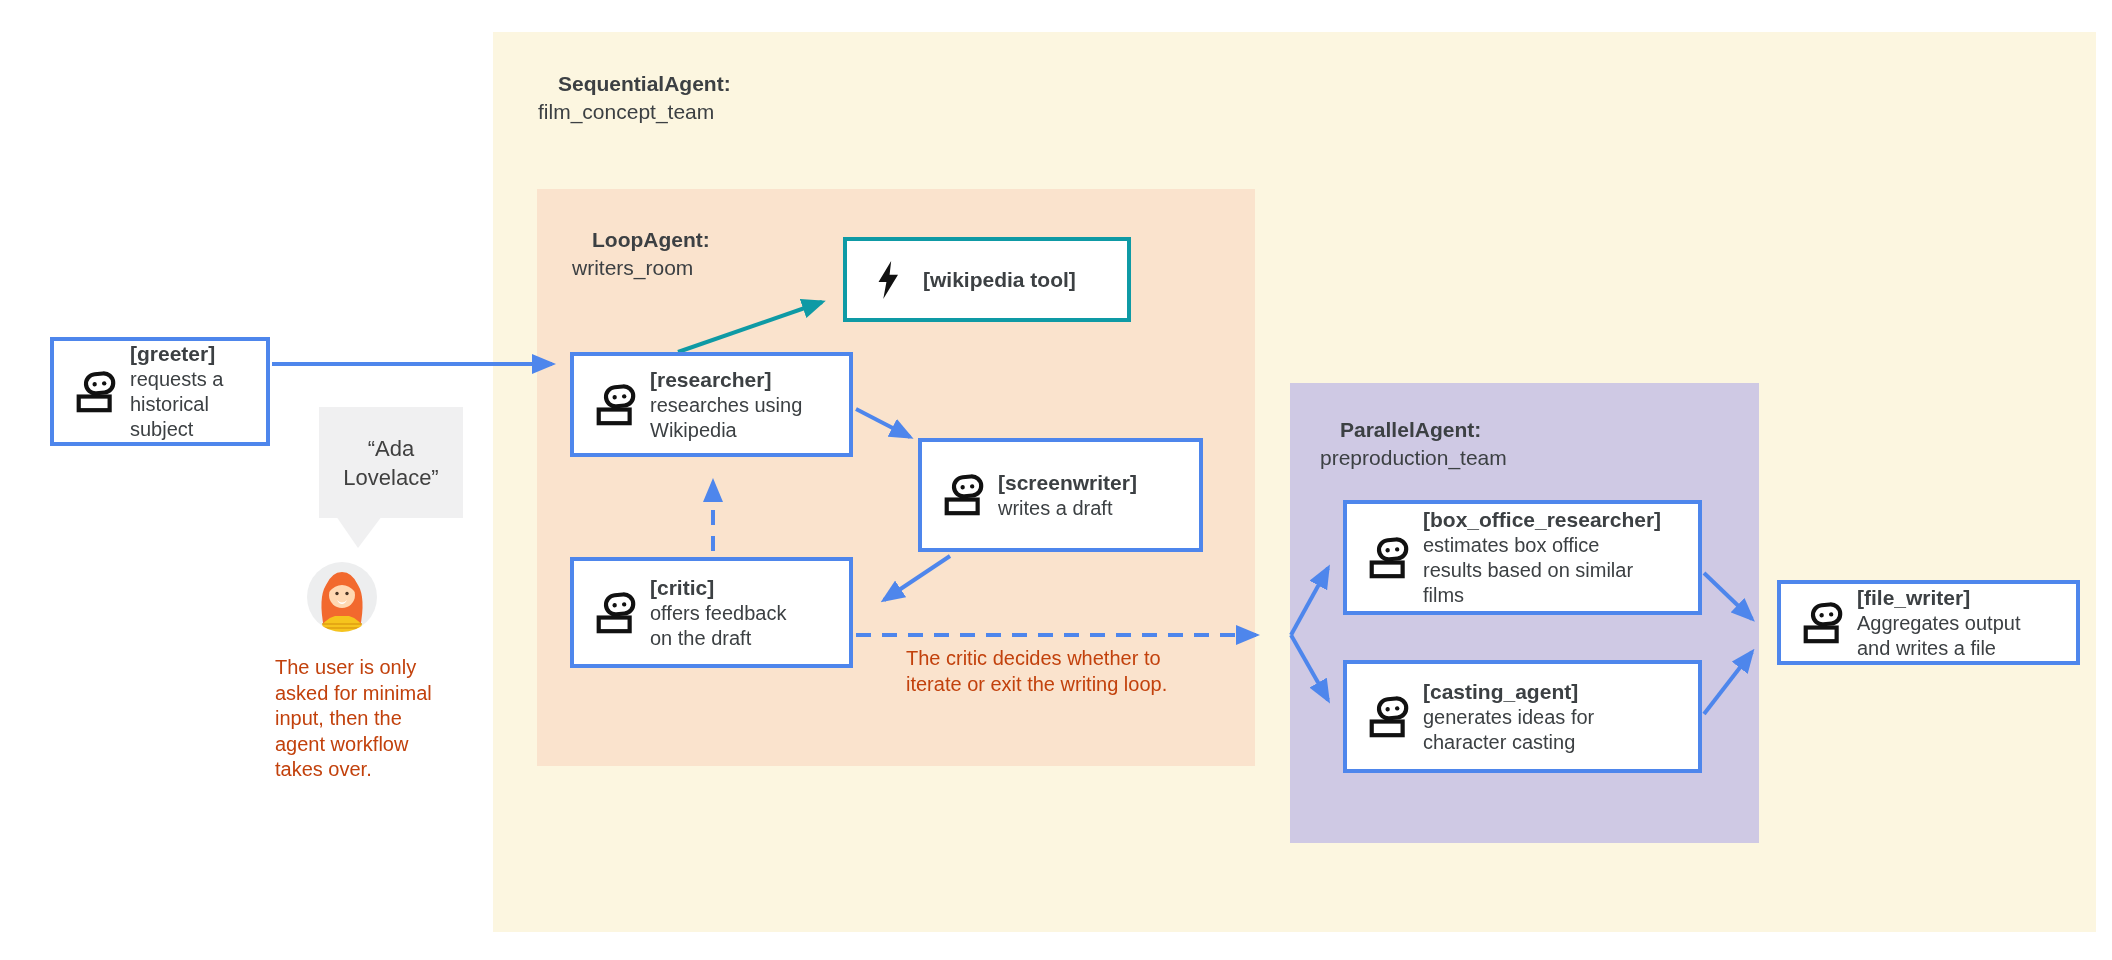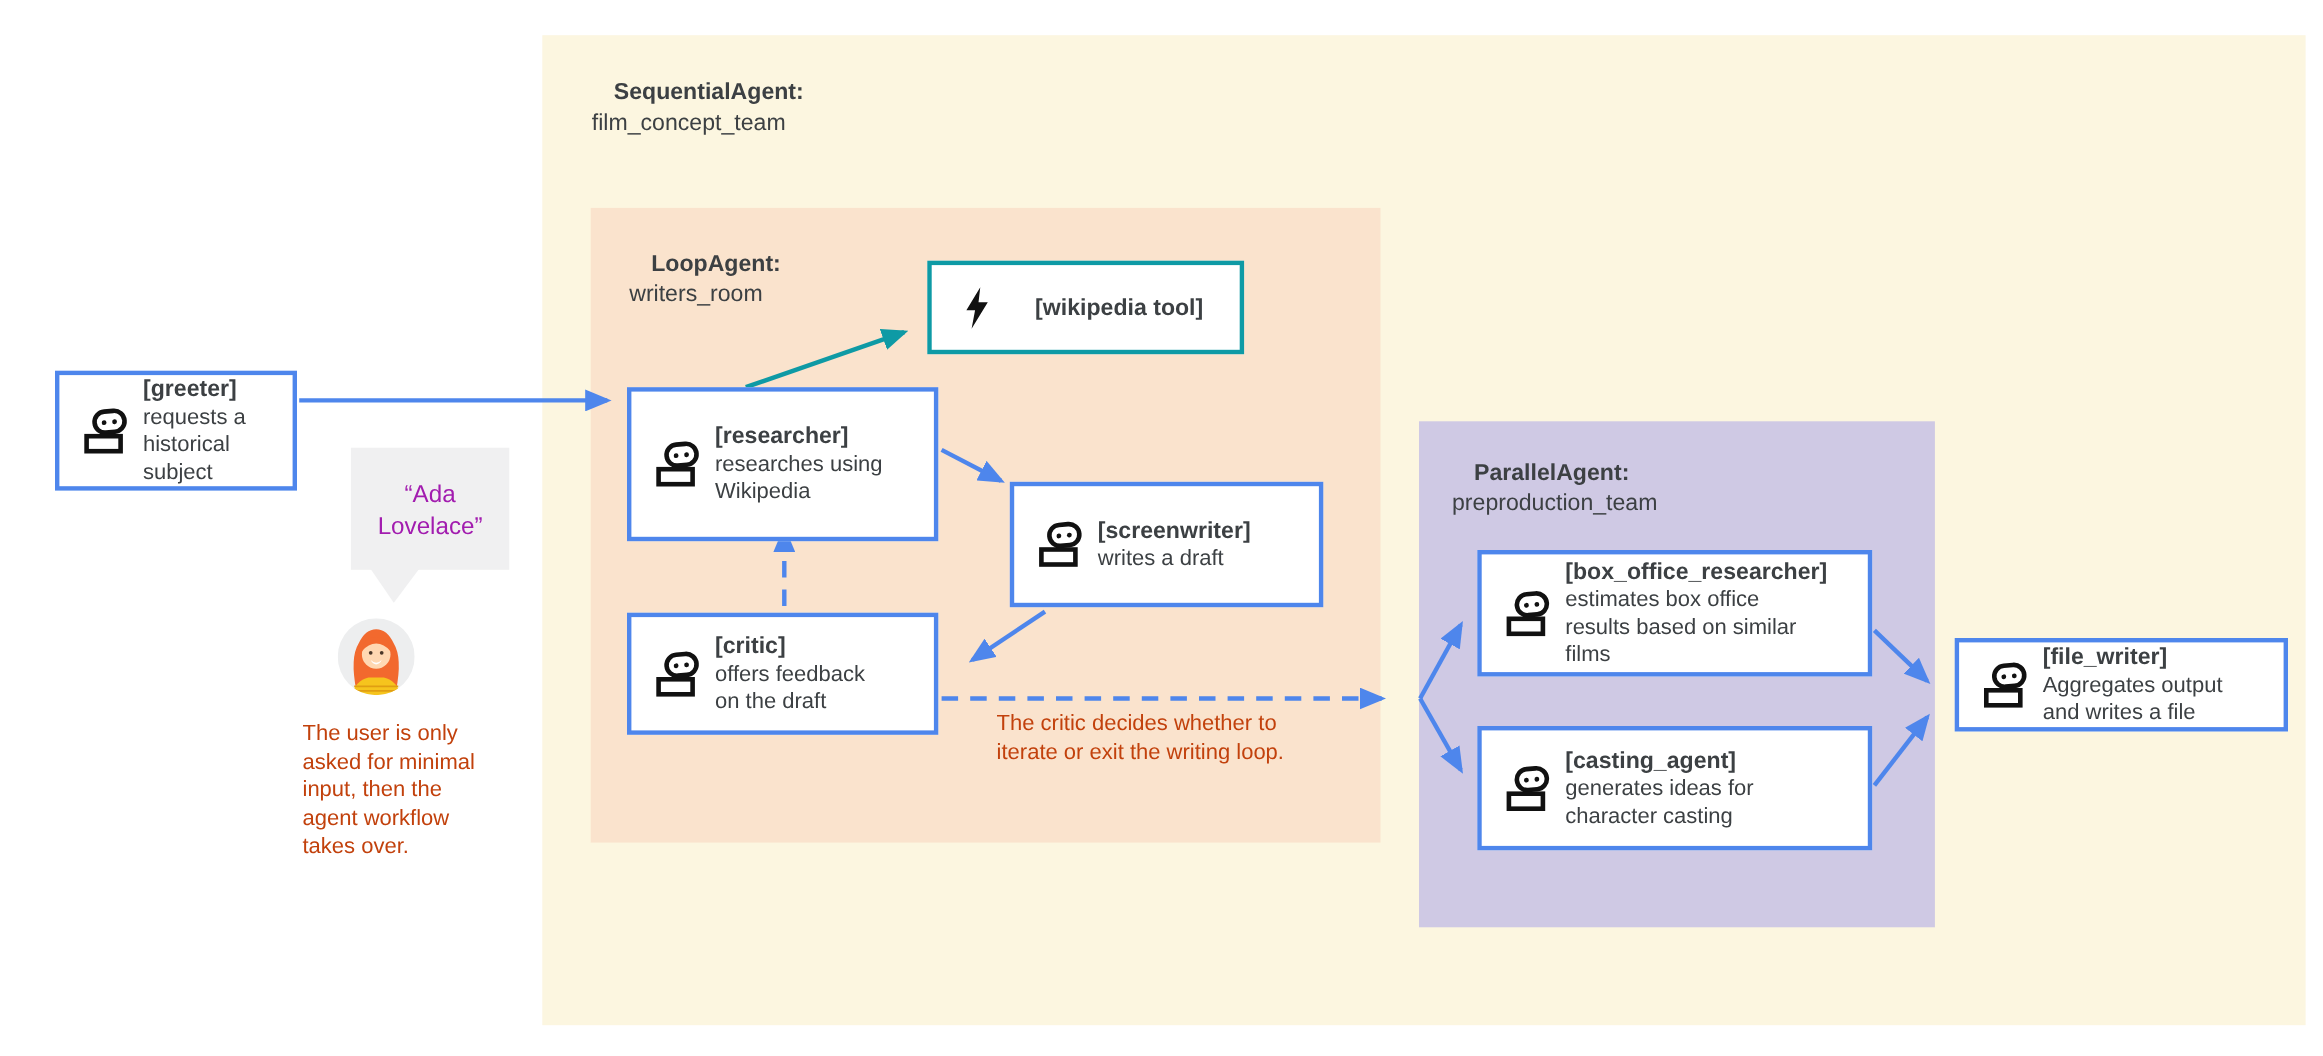--- a/index.html
+++ b/index.html
@@ -25,34 +25,34 @@
 
   .arrows { position: absolute; left: 0; top: 0; z-index: 3; pointer-events: none; }
 
   .node {
     position: absolute; z-index: 4;
     background: #ffffff;
     border: 4px solid #4E86EC;
     display: flex; align-items: center;
     padding: 0 14px 0 22px; gap: 14px;
   }
-  .node.tool { border-color: #0E9AA5; padding-left: 28px; gap: 40px; }
+  .node.tool { border-color: #0E9AA5; padding-left: 28px; gap: 22px; }
   .node-text { }
   .node-title { font-weight: bold; font-size: 21px; line-height: 26px; color: #3C4043; }
   .node-desc  { font-size: 20px; line-height: 25px; color: #3C4043; }
   .node-desc span { display: block; }
   .robot { flex: 0 0 auto; }
   .bolt  { flex: 0 0 auto; }
 
   .bubble {
     position: absolute; z-index: 2;
     left: 319px; top: 407px; width: 144px; height: 111px;
     background: #F0F0F1;
     display: flex; flex-direction: column; align-items: center; justify-content: center;
-    text-align: center; font-size: 22px; line-height: 29px; color: #a21caf;
+    text-align: center; font-size: 22px; line-height: 29px; color: #404040;
   }
   .bubble span { display: block; }
 
   .avatar { position: absolute; z-index: 2; left: 307px; top: 562px; }
 
   .note { position: absolute; z-index: 2; font-size: 20px; line-height: 25.5px; color: #c2410c; }
   .note span { display: block; }
   .note.user-note   { left: 275px; top: 655px; }
   .note.critic-note { left: 906px; top: 646px; }
 </style>
@@ -122,21 +122,21 @@
     <div class="node-text">
       <div class="node-title">[greeter]</div>
       <div class="node-desc">
         <span>requests a</span>
         <span>historical</span>
         <span>subject</span>
       </div>
     </div>
   </div>
 
-  <div class="node" style="left:570px; top:352px; width:283px; height:140px">
+  <div class="node" style="left:570px; top:352px; width:283px; height:105px">
     <svg class="robot" width="40" height="46" viewBox="0 0 44 46">
         <use href="#robot-sym"></use>
       </svg>
     <div class="node-text">
       <div class="node-title">[researcher]</div>
       <div class="node-desc">
         <span>researches using</span>
         <span>Wikipedia</span>
       </div>
     </div>

